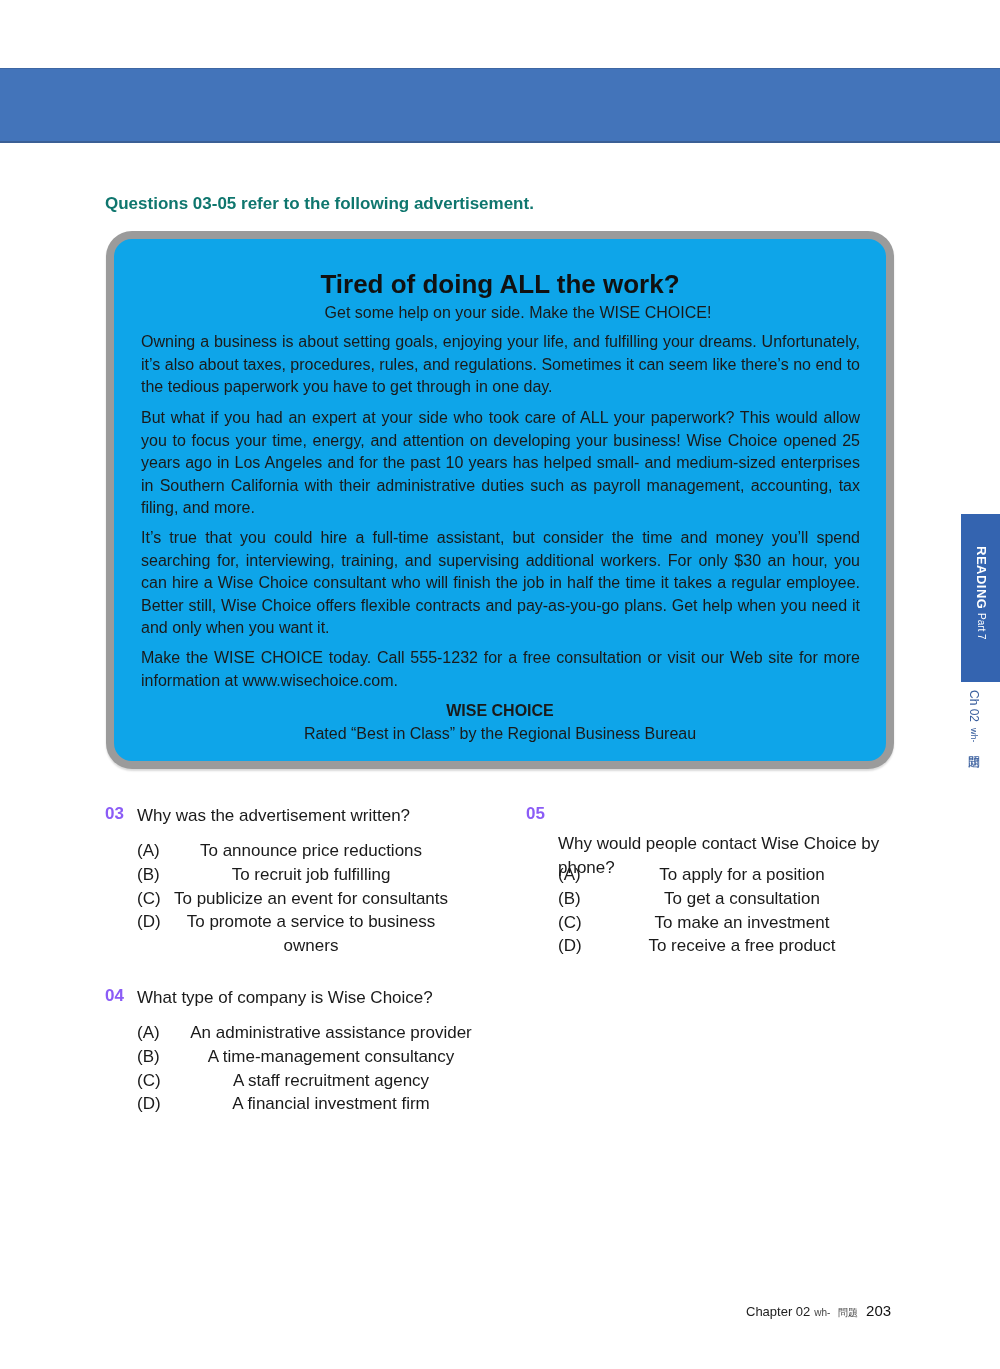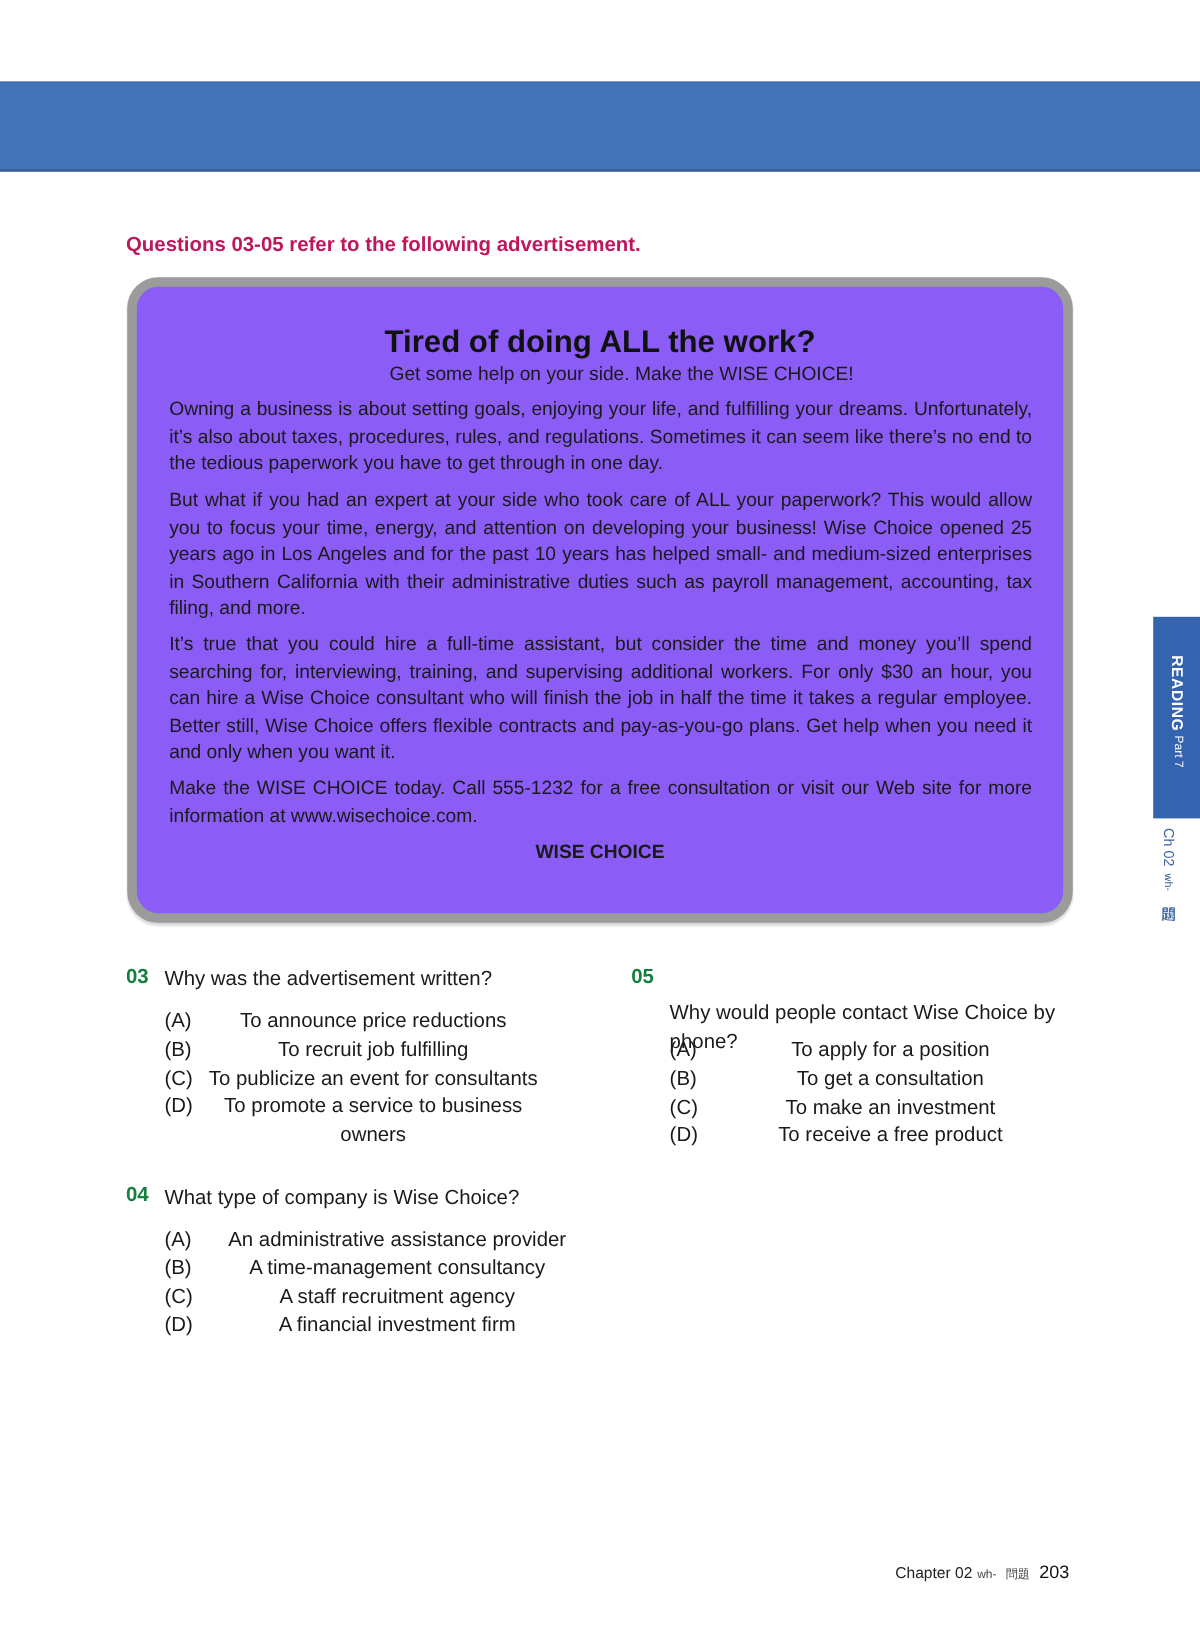--- a/index.html
+++ b/index.html
@@ -6,26 +6,26 @@
     html, body { width: 1000px; height: 1369px; background: #ffffff; overflow: hidden; }
     body { position: relative; font-family: "Liberation Sans", sans-serif; color: #1a1a1a; }
 
     .top-banner {
       position: absolute; left: 0; top: 68px; width: 1000px; height: 75px;
       background: #4374ba; border-bottom: 2px solid #3b5f95; border-top: 1px solid #3e67a3;
     }
 
     .instruction {
       position: absolute; left: 105px; top: 194px;
-      font-size: 17px; font-weight: bold; color: #be185d;
+      font-size: 17px; font-weight: bold; color: #0f766e;
     }
 
     .ad-box {
       position: absolute; left: 106px; top: 231px; width: 788px; height: 538px;
-      border: 8px solid #9b9b9b; border-radius: 26px; background: #8b5cf6;
+      border: 8px solid #9b9b9b; border-radius: 26px; background: #0ea5e9;
       box-shadow: 0 2px 2px rgba(0,0,0,0.15);
     }
     .ad-title {
       position: absolute; left: 0; right: 0; top: 30px; text-align: center;
       font-size: 26px; font-weight: bold; color: #111;
     }
     .ad-subtitle {
       position: absolute; left: 0; right: 0; top: 65px; text-align: center;
       font-size: 16px; color: #1a1a1a; padding-left: 36px;
     }
@@ -36,21 +36,21 @@
     .ad-sign-name {
       position: absolute; left: 0; right: 0; top: 463px; text-align: center;
       font-size: 16px; font-weight: bold;
     }
     .ad-sign-rating {
       position: absolute; left: 0; right: 0; top: 486px; text-align: center;
       font-size: 16px;
     }
 
     .question { position: absolute; font-size: 17px; color: #1a1a1a; }
-    .q-num { position: absolute; left: 0; top: 0; font-weight: bold; color: #15803d; }
+    .q-num { position: absolute; left: 0; top: 0; font-weight: bold; color: #8b5cf6; }
     .q-text { position: absolute; left: 32px; top: 0; line-height: 23.5px; }
     .q-options { position: absolute; left: 32px; list-style: none; }
     .q-option { line-height: 23.8px; display: flex; }
     .opt-letter { width: 28px; flex: 0 0 28px; }
     .opt-text { flex: 1; text-align: center; }
 
     .side-tab {
       position: absolute; left: 961px; top: 514px; width: 39px; height: 168px;
       background: #3464b0;
     }
@@ -82,20 +82,21 @@
 <div class="instruction">Questions 03-05 refer to the following advertisement.</div>
 
 <div class="ad-box">
   <div class="ad-title">Tired of doing ALL the work?</div>
   <div class="ad-subtitle">Get some help on your side. Make the WISE CHOICE!</div>
   <p class="ad-para" style="top:92px;">Owning a business is about setting goals, enjoying your life, and fulfilling your dreams. Unfortunately, it’s also about taxes, procedures, rules, and regulations. Sometimes it can seem like there’s no end to the tedious paperwork you have to get through in one day.</p>
   <p class="ad-para" style="top:168px;">But what if you had an expert at your side who took care of ALL your paperwork? This would allow you to focus your time, energy, and attention on developing your business! Wise Choice opened 25 years ago in Los Angeles and for the past 10 years has helped small- and medium-sized enterprises in Southern California with their administrative duties such as payroll management, accounting, tax filing, and more.</p>
   <p class="ad-para" style="top:288px;">It’s true that you could hire a full-time assistant, but consider the time and money you’ll spend searching for, interviewing, training, and supervising additional workers. For only $30 an hour, you can hire a Wise Choice consultant who will finish the job in half the time it takes a regular employee. Better still, Wise Choice offers flexible contracts and pay-as-you-go plans. Get help when you need it and only when you want it.</p>
   <p class="ad-para" style="top:408px;">Make the WISE CHOICE today. Call 555-1232 for a free consultation or visit our Web site for more information at www.wisechoice.com.</p>
   <div class="ad-sign-name">WISE CHOICE</div>
+  <div class="ad-sign-rating">Rated “Best in Class” by the Regional Business Bureau</div>
 </div>
 
 <div class="question" style="left:105px; top:804px; width:380px;">
   <span class="q-num">03</span>
   <span class="q-text">Why was the advertisement written?</span>
   <ul class="q-options" style="top:35px; width:320px;">
     <li class="q-option">
         <span class="opt-letter">(A)</span>
         <span class="opt-text">To announce price reductions</span>
       </li>

